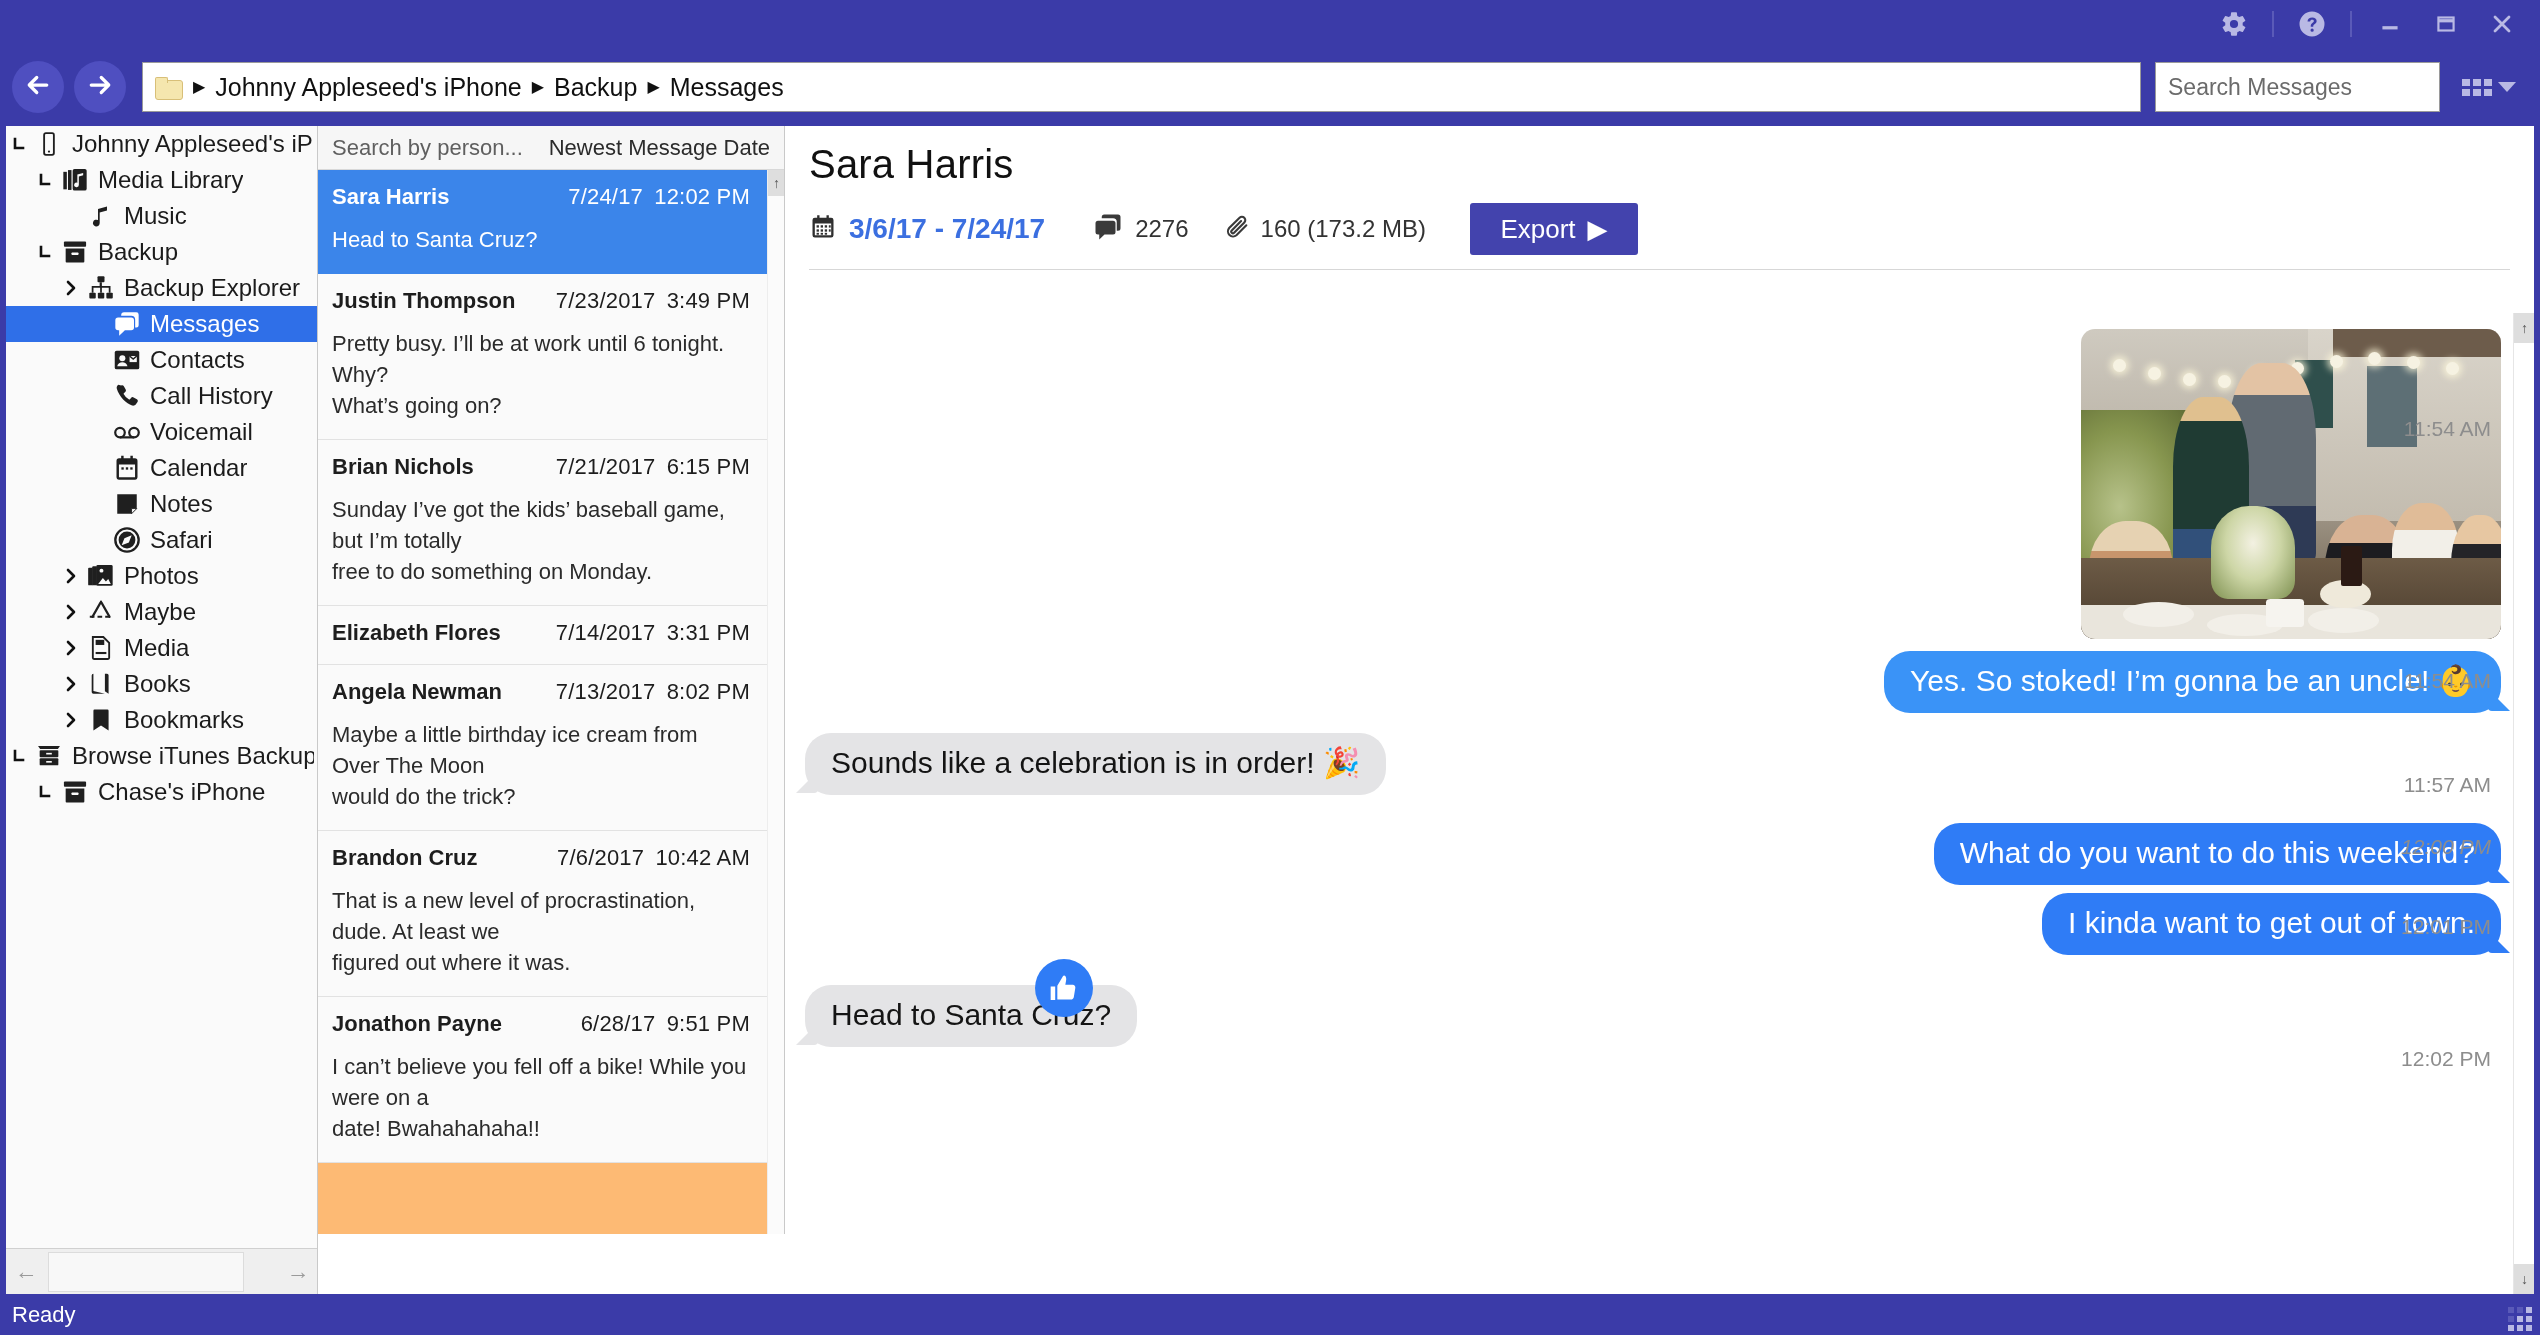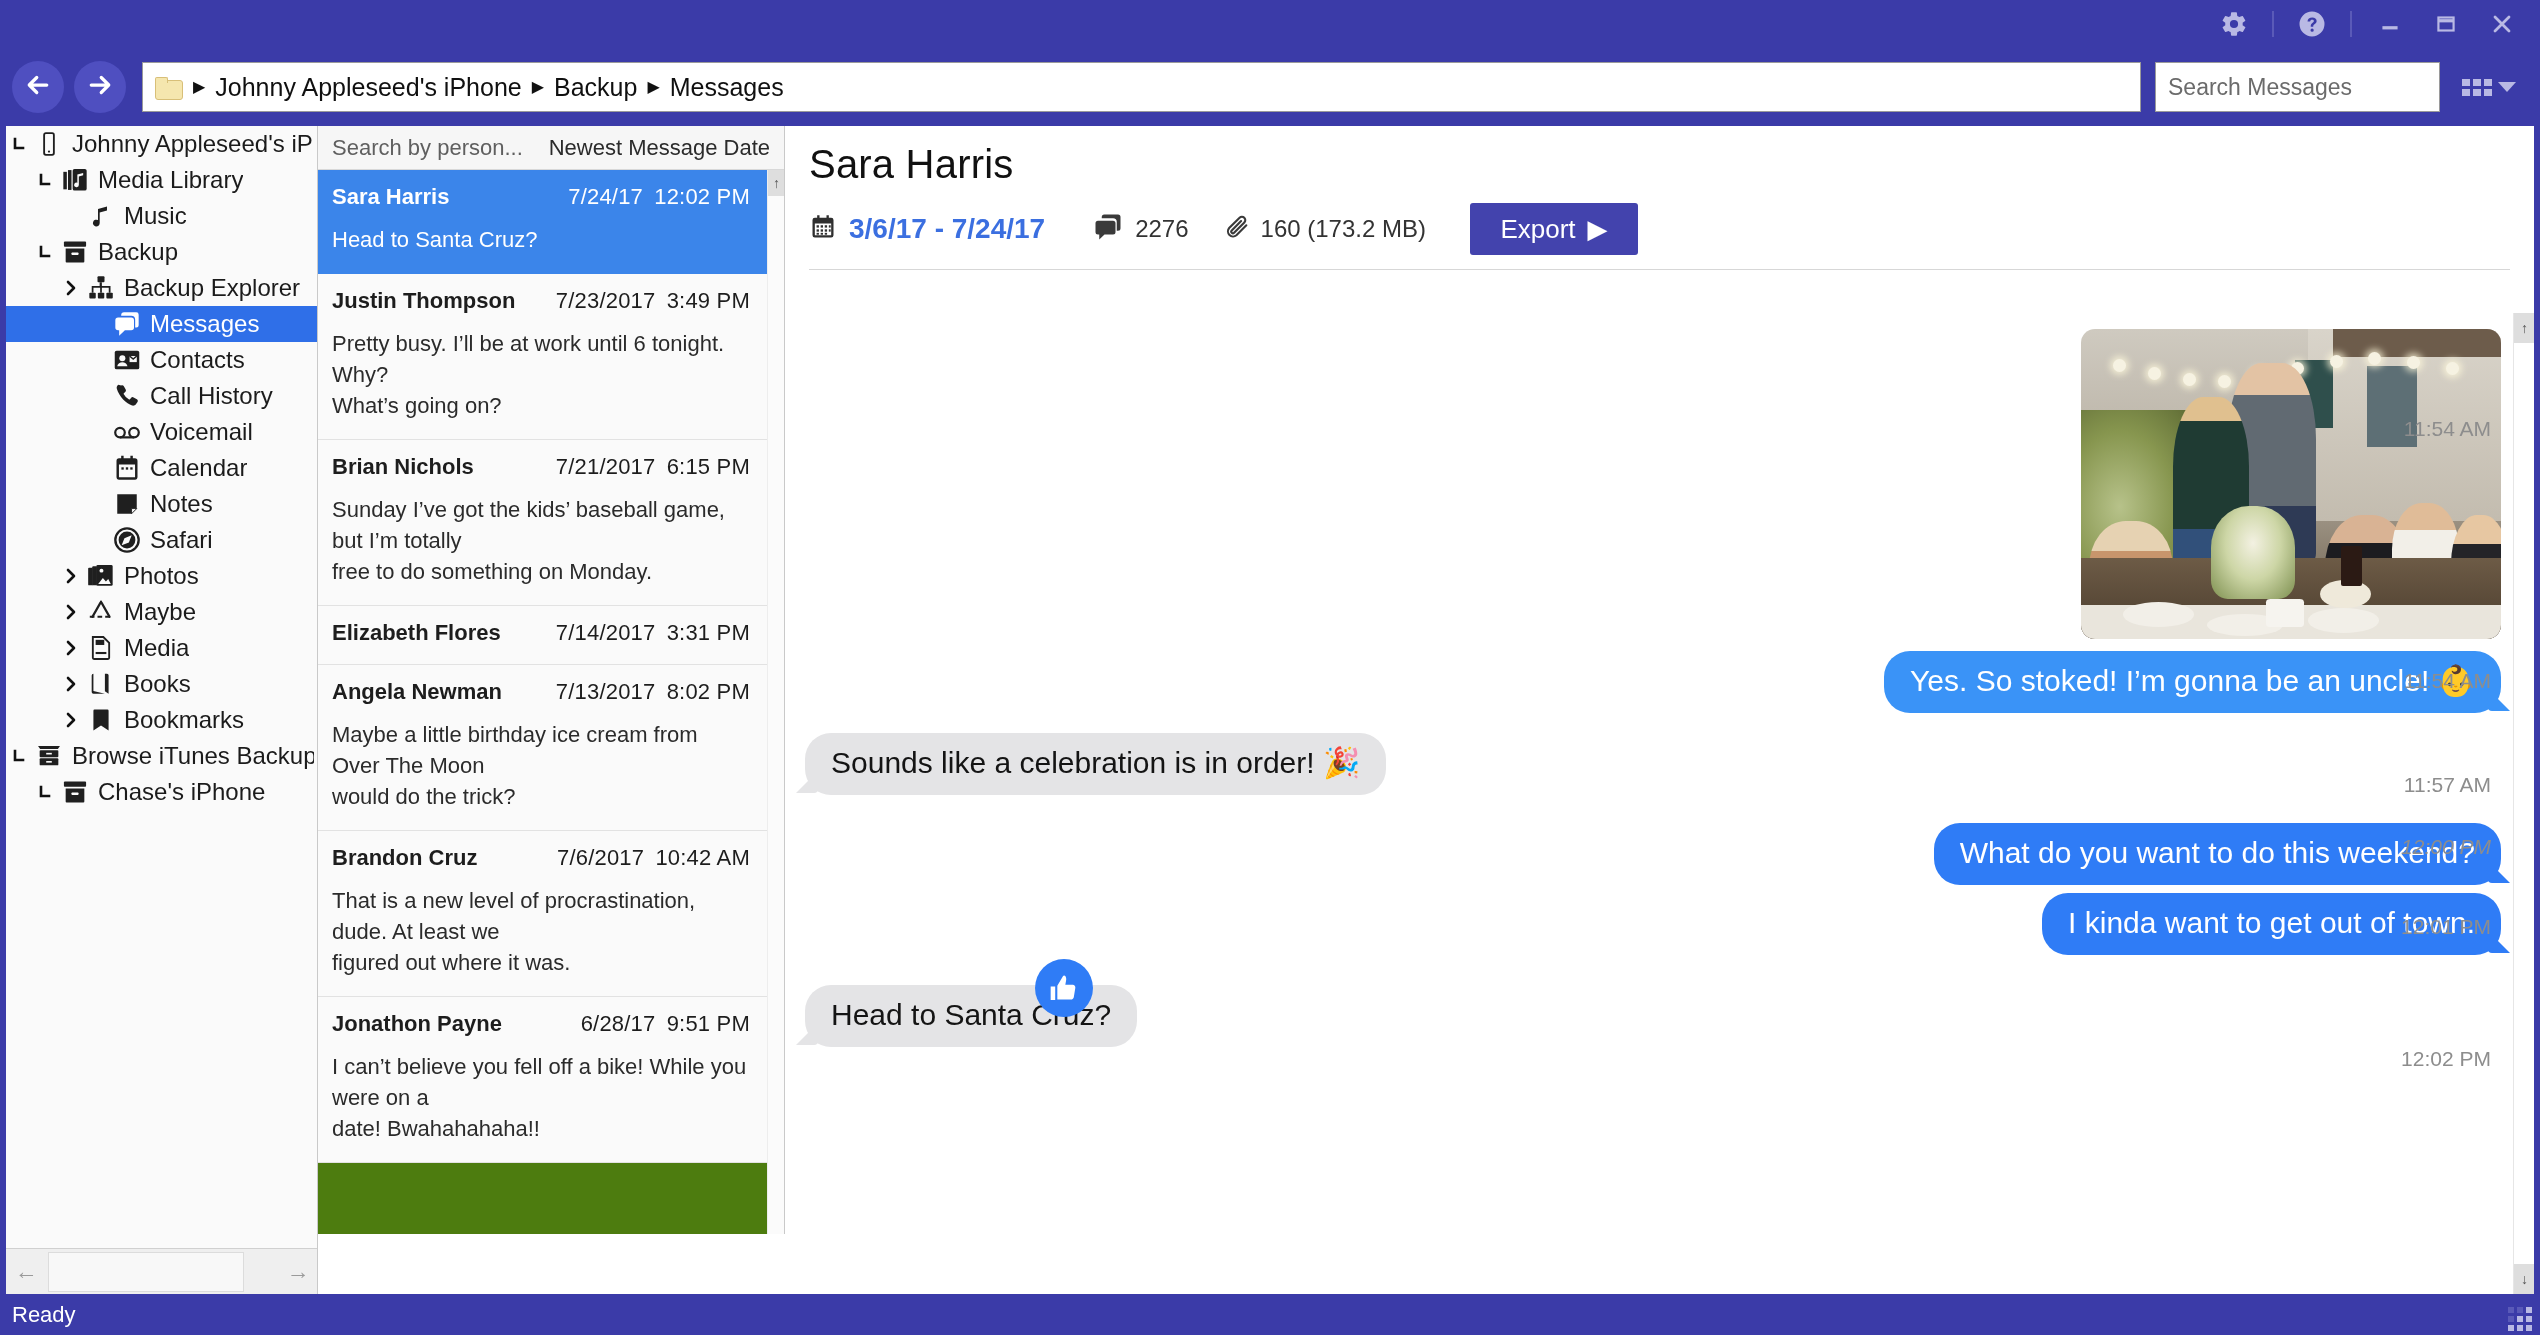--- a/index.html
+++ b/index.html
@@ -175,21 +175,21 @@
     width: 196px;
     cursor: pointer;
   }
   #sb-htrack { flex: 1 1 auto; height:46px; display:flex; align-items:center; }
 
   
   #list-pane {
     width: 467px; height: 1108px;
     flex: 0 0 auto;
     position: relative;
-    background: #4d7c0f;
+    background: #fdba74;
     border-right: 1px solid #c9c9c9;
     overflow: hidden;
   }
   #list-header {
     height: 44px;
     background: #f6f6f6;
     border-bottom: 1px solid #d8d8d8;
     display: flex; align-items: center; justify-content: space-between;
     padding: 0 14px 0 14px;
     font-size: 22px;

